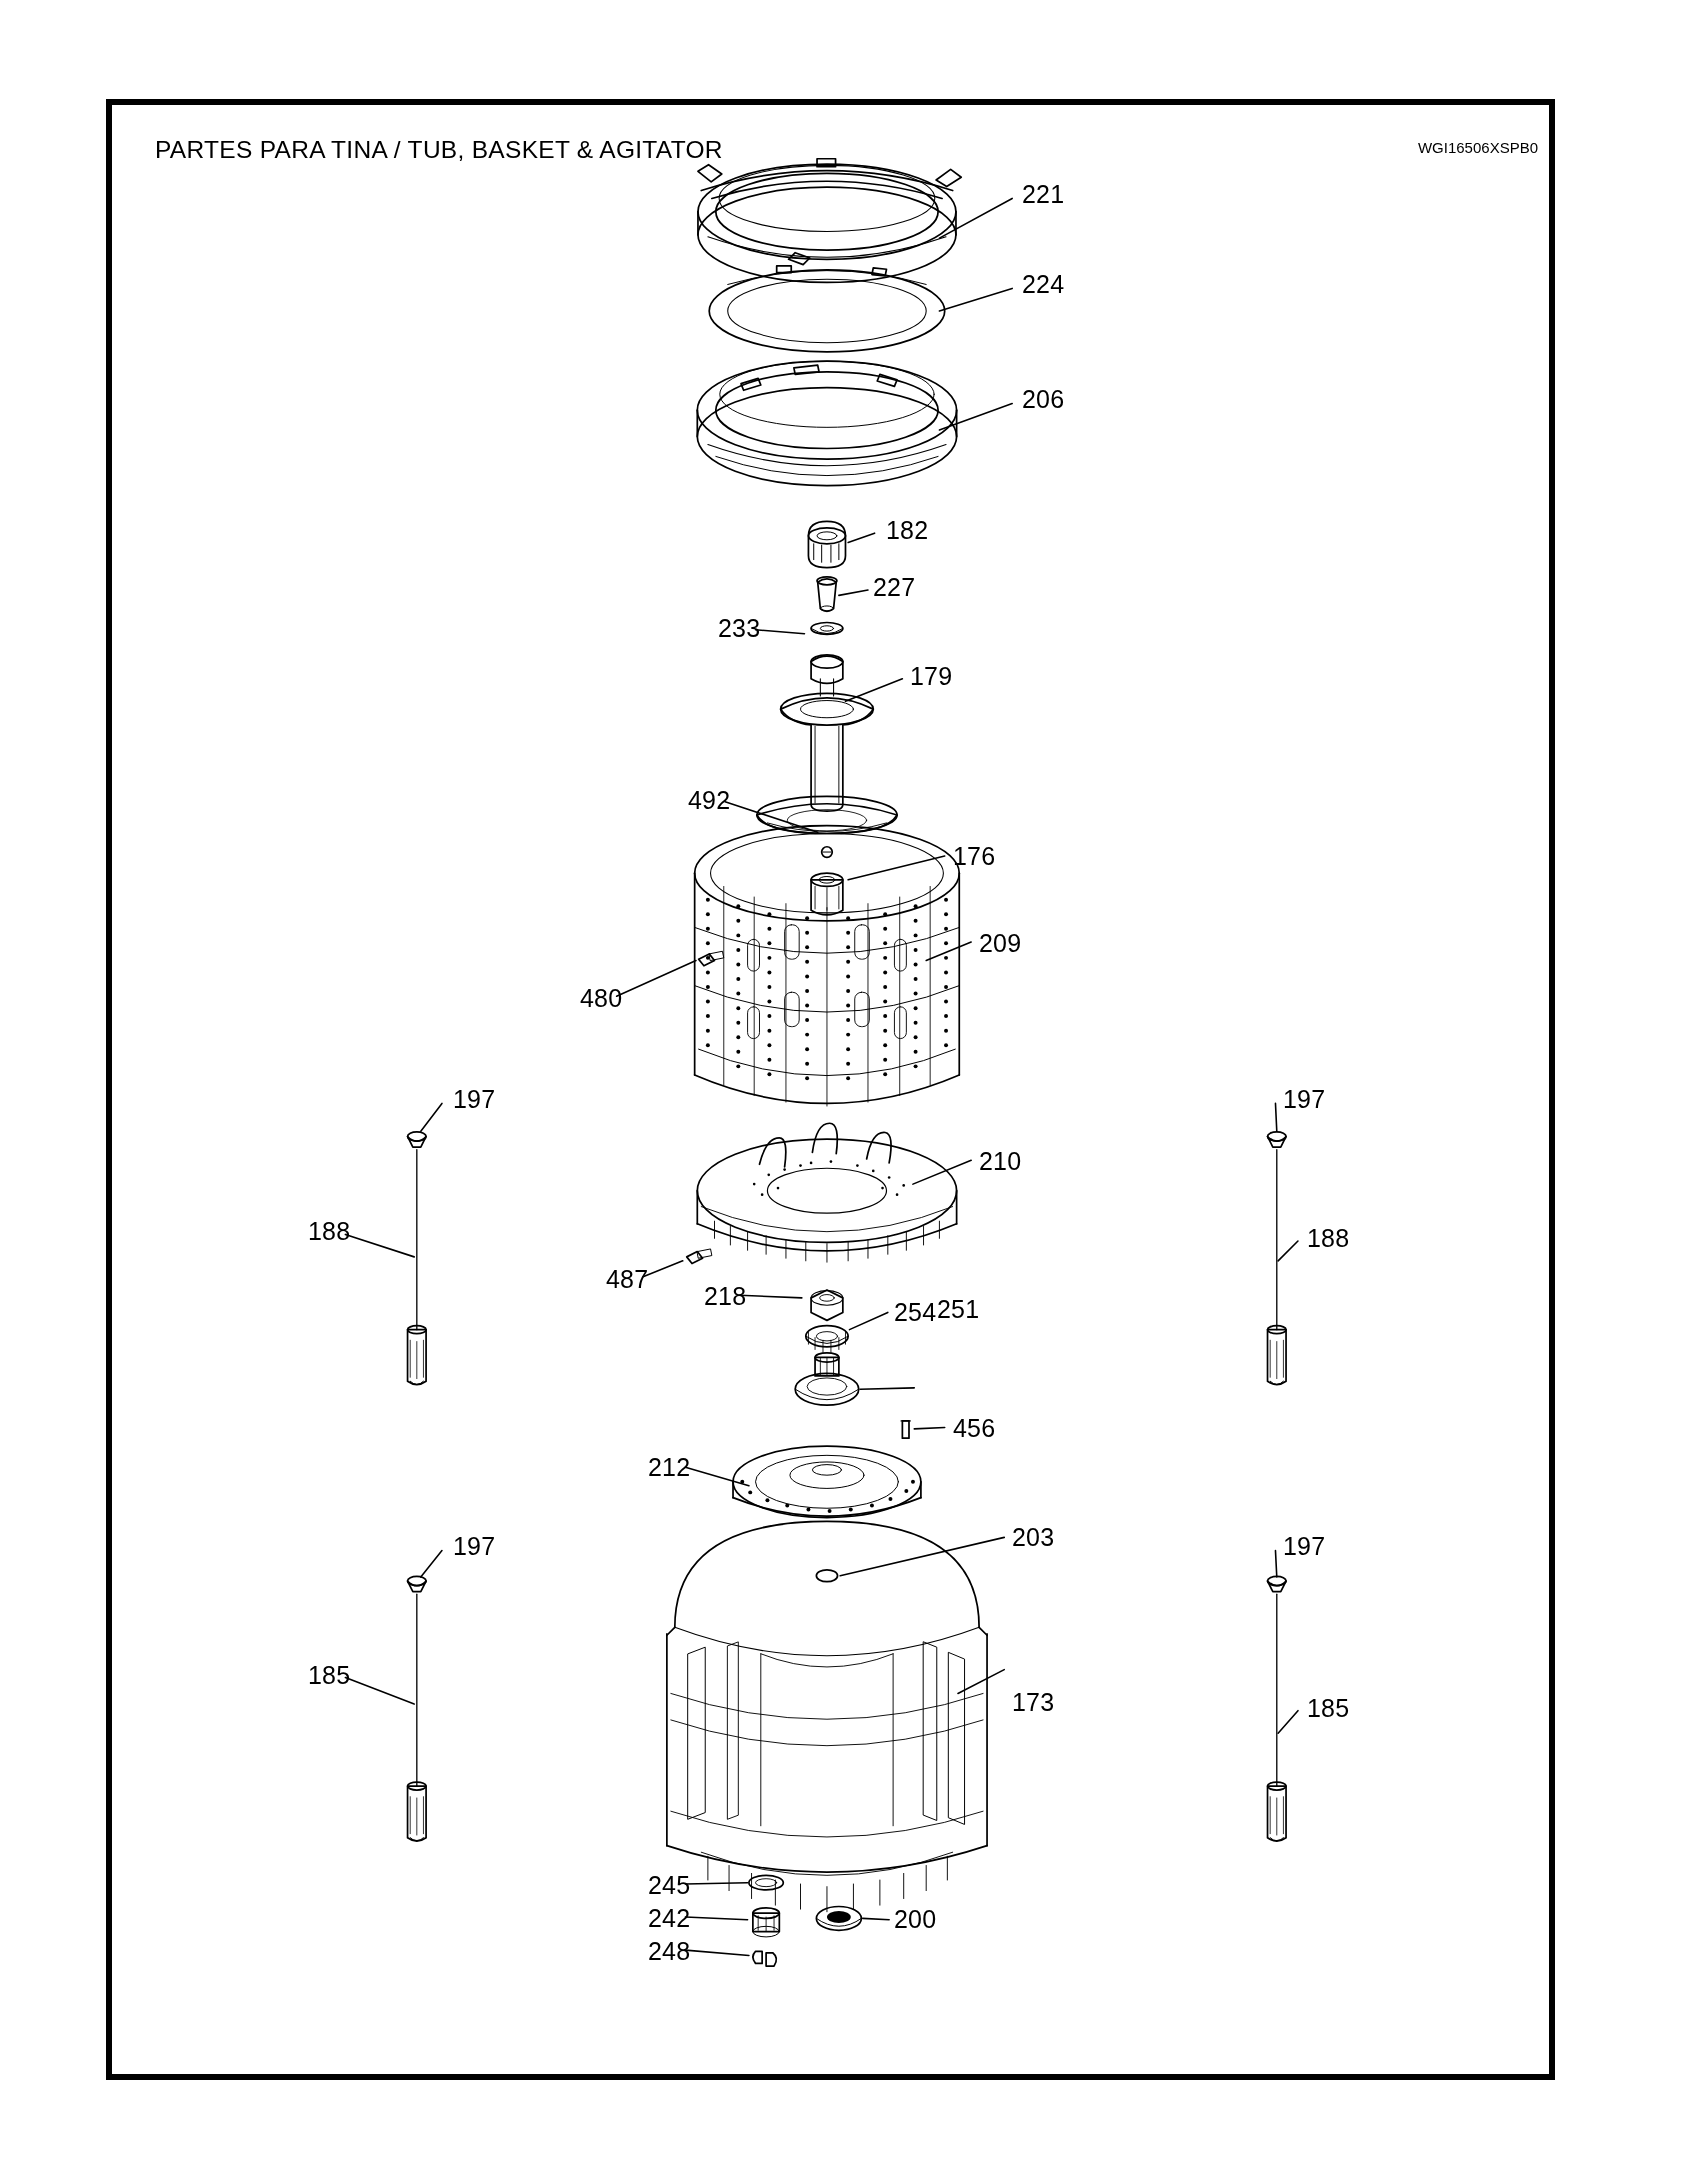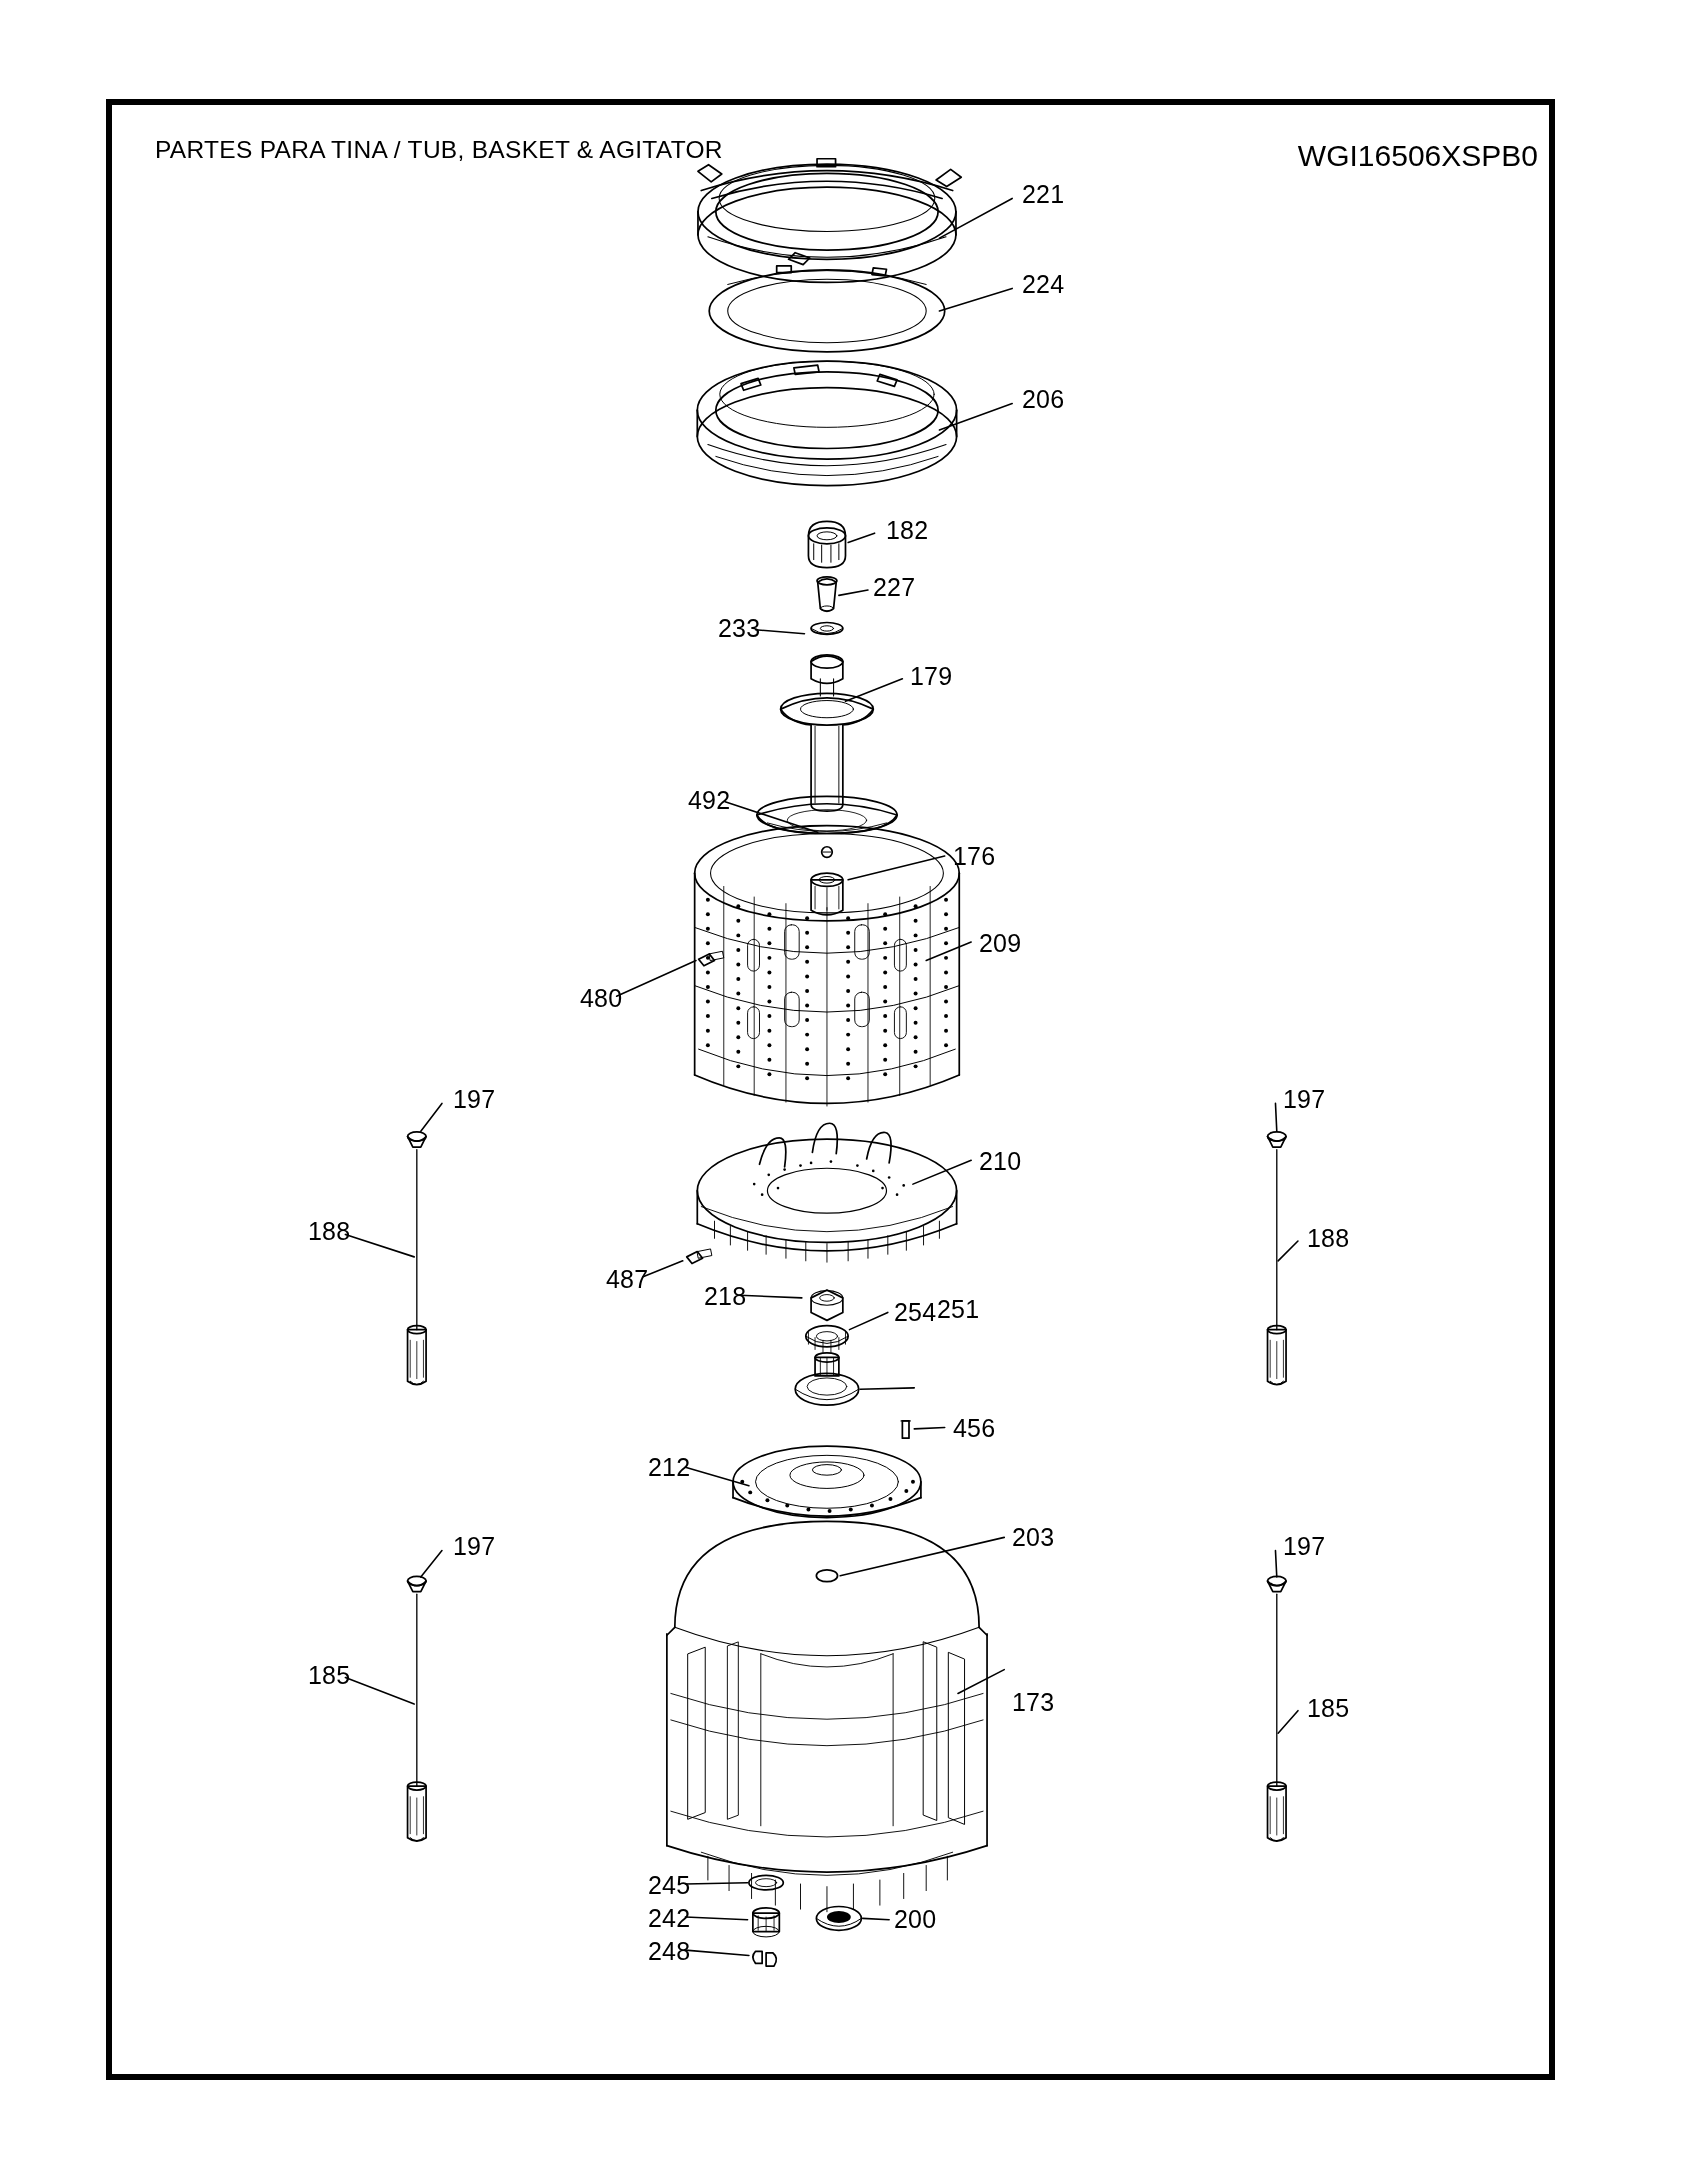--- a/index.html
+++ b/index.html
@@ -37,21 +37,21 @@
     top: 136px;
     font-size: 24.5px;
     letter-spacing: 0.3px;
     white-space: nowrap;
     text-align: center;
   }
   #title-right {
     position: absolute;
     right: 149px;
     top: 139px;
-    font-size: 30px;
+    font-size: 15px;
     white-space: nowrap;
   }
   .callout {
     position: absolute;
     font-size: 25px;
     white-space: nowrap;
     letter-spacing: 0.2px;
   }
   svg.art {
     position: absolute;

